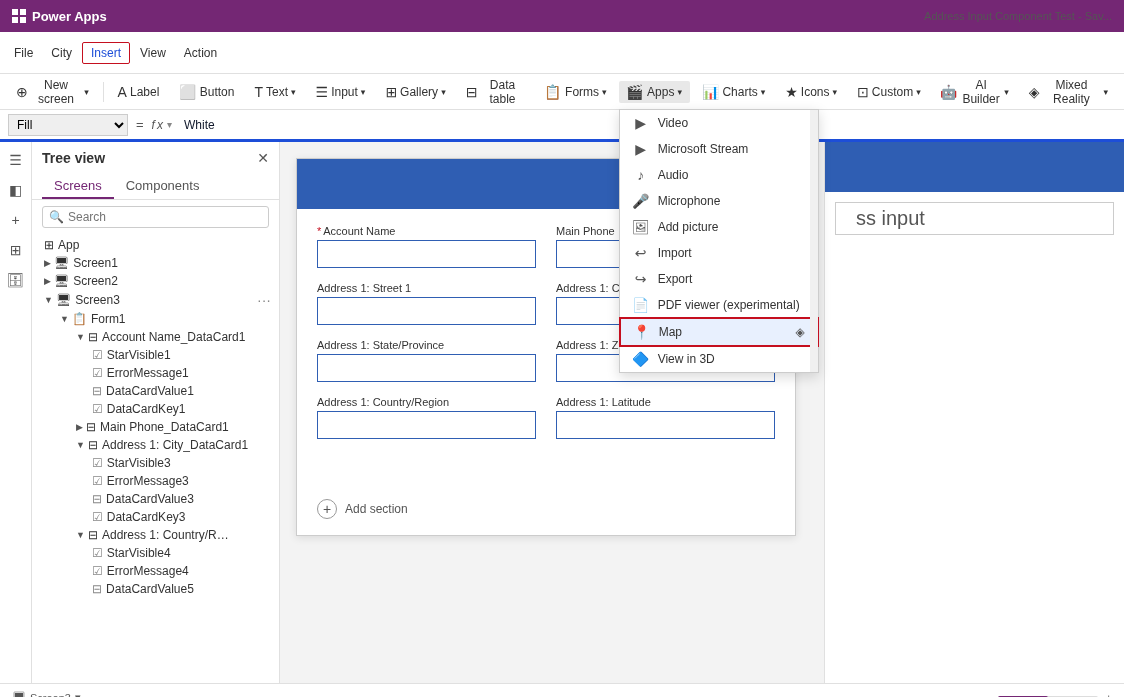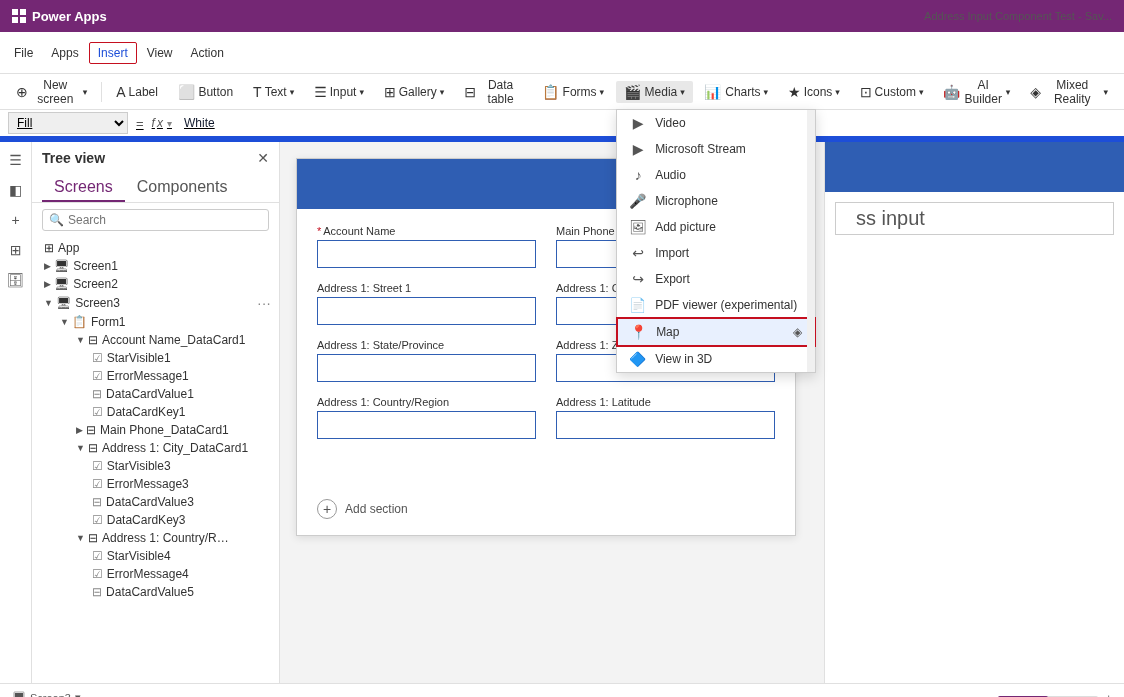--- a/index.html
+++ b/index.html
@@ -100,26 +100,25 @@
       border-radius: 2px;
     }
     .media-btn.active-dropdown {
       background: #e8e8e8;
     }
 
     
     .formula-bar {
       height: 32px;
       background: white;
-      border-bottom: 6px solid #1d4ed8;
+      border-bottom: 3px solid #1d4ed8;
       display: flex;
       align-items: center;
       padding: 0 8px;
       gap: 8px;
-      text-decoration: underline;
     }
     .formula-select {
       width: 120px;
       padding: 2px 4px;
       font-size: 12px;
       border: 1px solid #ccc;
     }
     .formula-eq { color: #555; font-size: 13px; }
     .formula-fx { color: #555; font-size: 12px; display: flex; align-items: center; gap: 2px; }
     .formula-input {
@@ -157,21 +156,21 @@
       font-size: 14px;
     }
     .tabs {
       display: flex;
       gap: 0;
       padding: 0 10px;
       border-bottom: 1px solid #e0e0e0;
     }
     .tab {
       padding: 4px 12px;
-      font-size: 16px;
+      font-size: 13px;
       cursor: pointer;
       color: #555;
     }
     .tab.active {
       color: #742774;
       border-bottom: 2px solid #742774;
     }
     .search-box {
       padding: 6px 10px;
     }
@@ -372,21 +371,21 @@
         <span></span>
         <span></span>
     </div>
     <span>Power Apps</span>
   </div>
   <div class="menu-right" style="margin-left:auto;">Address Input Component Test - Sav...</div>
 </div>
 
 <div class="menu-bar">
   <div class="menu-item">File</div>
-  <div class="menu-item">Apps</div>
+  <div class="menu-item">City</div>
   <div class="menu-item active">Insert</div>
   <div class="menu-item">View</div>
   <div class="menu-item">Action</div>
 </div>
 
 <div class="toolbar">
   <button class="toolbar-btn">
     <span class="toolbar-icon">⊕</span>
     <span>New screen</span>
     <span class="toolbar-chevron">▾</span>
@@ -421,21 +420,21 @@
   </button>
   <button class="toolbar-btn">
     <span class="toolbar-icon">📋</span>
     <span>Forms</span>
     <span class="toolbar-chevron">▾</span>
   </button>
 
   <div style="position:relative;" class="dropdown-container">
     <button class="toolbar-btn media-btn active-dropdown">
       <span class="toolbar-icon">🎬</span>
-      <span>Media</span>
+      <span>Apps</span>
       <span class="toolbar-chevron">▾</span>
     </button>
 
     <div class="dropdown-overlay" style="top:28px; left:0;">
       <div class="dropdown-item">
         <span class="dropdown-item-icon">▶</span>
         <span>Video</span>
       </div>
       <div class="dropdown-item">
         <span class="dropdown-item-icon">▶</span>

